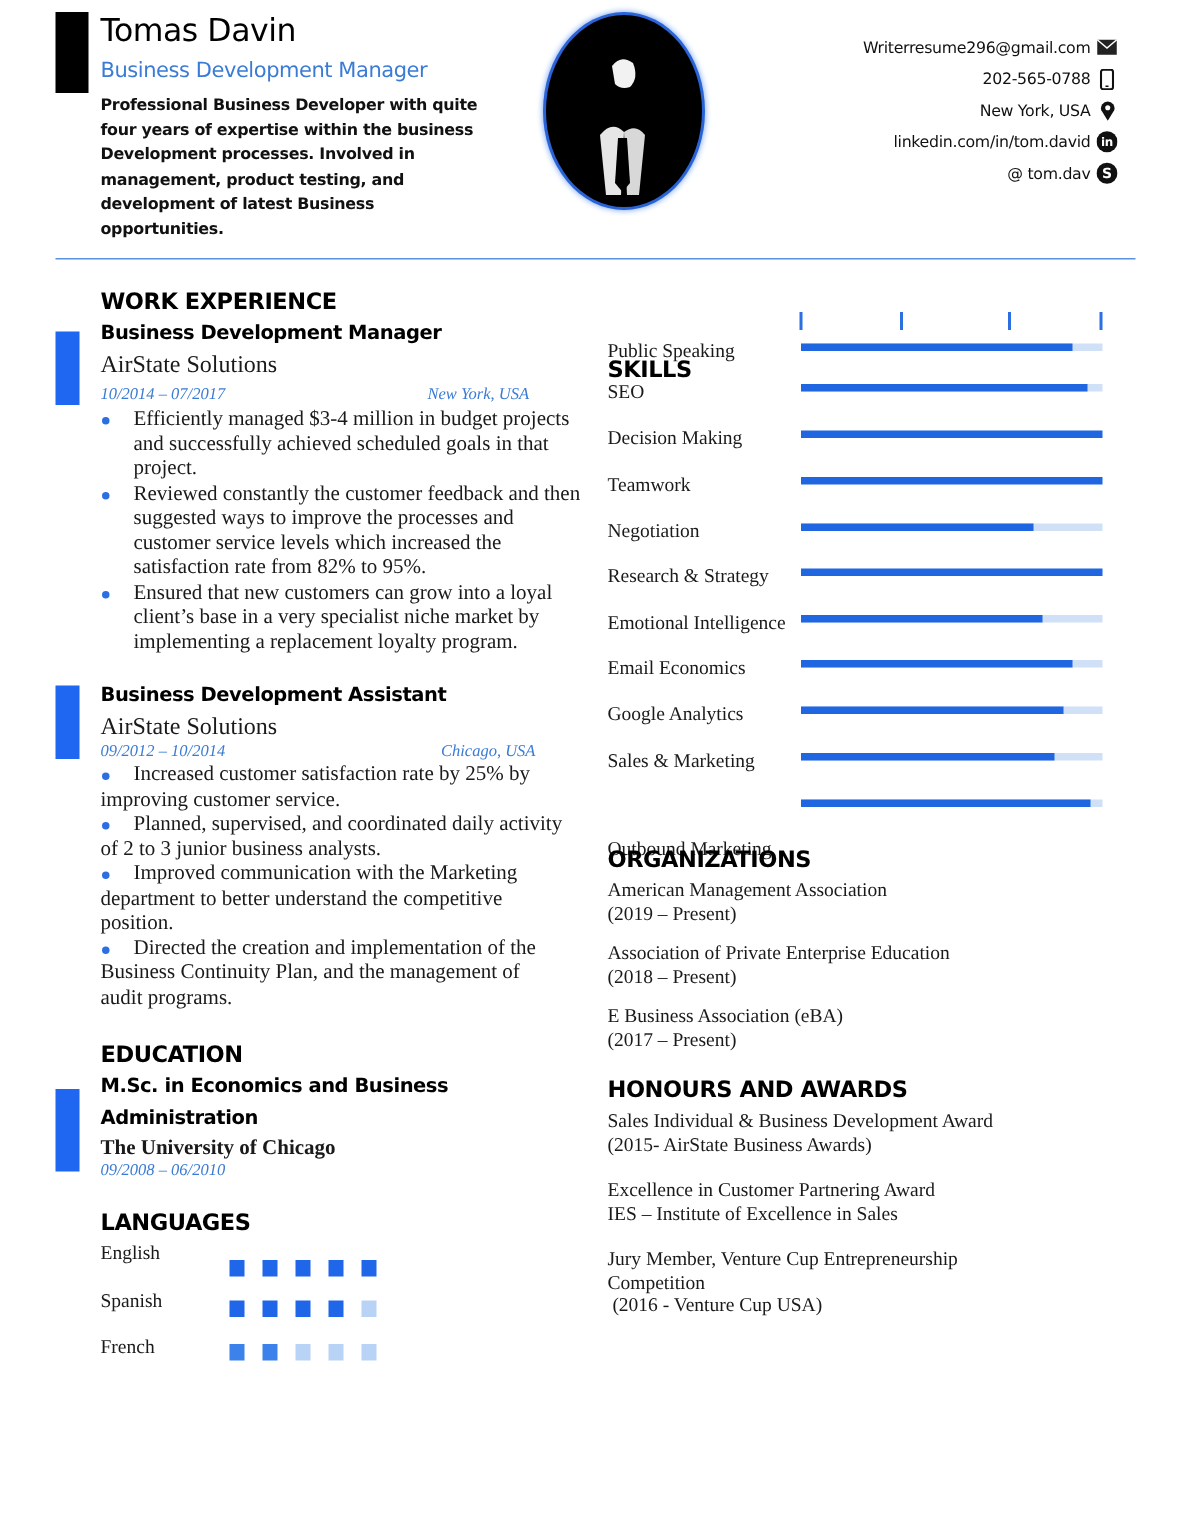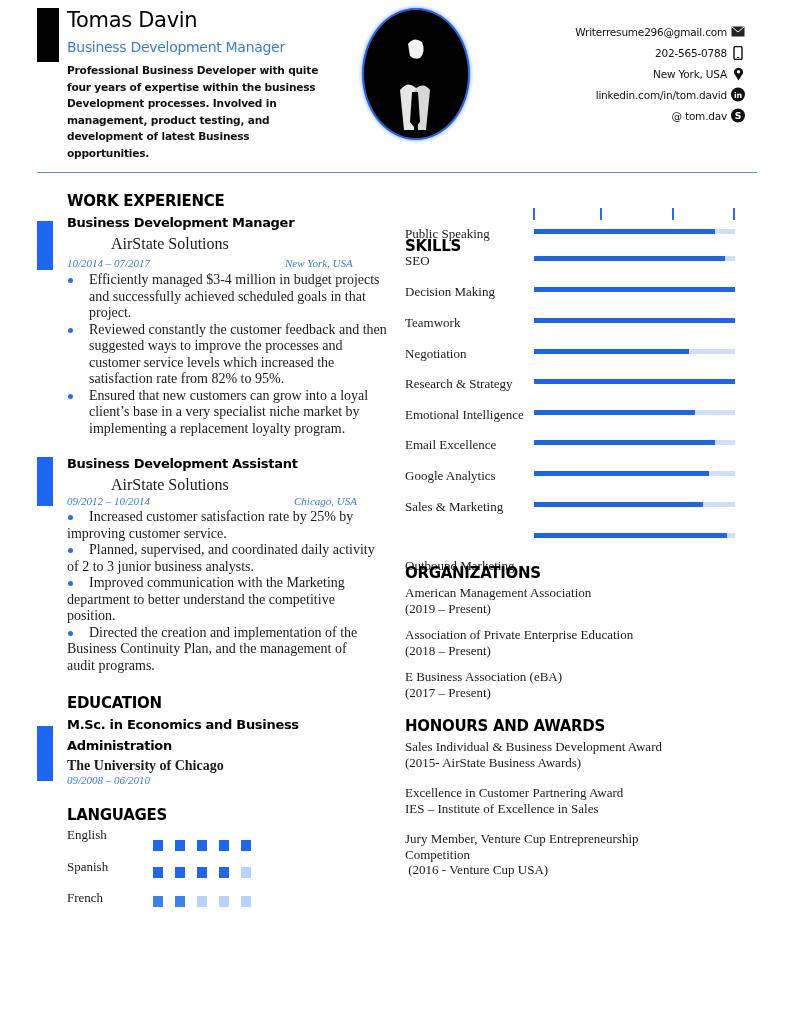--- a/index.html
+++ b/index.html
@@ -17,21 +17,21 @@
 
   .contacts { right: 46px; top: 21px; text-align: right; }
   .contact-row { display: flex; justify-content: flex-end; align-items: center; height: 21px; font-family: "DejaVu Sans", sans-serif; font-size: 10.5px; color: #111; letter-spacing: -0.2px; }
   .contact-row .ico { width: 14px; height: 14px; margin-left: 4px; display: inline-flex; align-items: center; justify-content: center; }
 
   .divider { left: 37px; top: 172px; width: 720px; height: 1px; background: #5b8fe0; }
 
   
   .h-sec { font-family: "DejaVu Sans", sans-serif; font-weight: bold; font-size: 15px; color: #000; letter-spacing: -0.3px; }
   .h-job { font-family: "DejaVu Sans", sans-serif; font-weight: bold; font-size: 13px; color: #000; letter-spacing: -0.3px; }
-  .company { font-size: 16px; color: #1a1a1a; margin-left: 44px; }
+  .company { font-size: 16px; color: #1a1a1a; }
   .meta { font-style: italic; font-size: 11px; color: #3a7bd5; }
   .accent-bar { width: 16px; background: #1f66f0; }
 
   .bullets { font-size: 14px; line-height: 16.5px; color: #1a1a1a; }
   .bul { position: relative; padding-left: 22px; }
   .bul::before { content: ""; position: absolute; left: 1px; top: 6px; width: 5px; height: 5px; border-radius: 50%; background: #2b6fe0; }
   .bul2 { position: relative; text-indent: 22px; }
   .bul2::before { content: ""; position: absolute; left: 1px; top: 6px; width: 5px; height: 5px; border-radius: 50%; background: #2b6fe0; }
 
   
@@ -200,21 +200,21 @@
       <div class="fill" style="width: 77%;"></div>
     </div>
     <div class="abs skill-label" style="left: 405px; top: 376px;">Research &amp; Strategy</div>
     <div class="abs track" style="left: 534px; top: 379px; width: 201px;">
       <div class="fill" style="width: 100%;"></div>
     </div>
     <div class="abs skill-label" style="left: 405px; top: 407px;">Emotional Intelligence</div>
     <div class="abs track" style="left: 534px; top: 410px; width: 201px;">
       <div class="fill" style="width: 80%;"></div>
     </div>
-    <div class="abs skill-label" style="left: 405px; top: 437px;">Email Excellence</div>
+    <div class="abs skill-label" style="left: 405px; top: 437px;">Email Economics</div>
     <div class="abs track" style="left: 534px; top: 440px; width: 201px;">
       <div class="fill" style="width: 90%;"></div>
     </div>
     <div class="abs skill-label" style="left: 405px; top: 468px;">Google Analytics</div>
     <div class="abs track" style="left: 534px; top: 471px; width: 201px;">
       <div class="fill" style="width: 87%;"></div>
     </div>
     <div class="abs skill-label" style="left: 405px; top: 499px;">Sales &amp; Marketing</div>
     <div class="abs track" style="left: 534px; top: 502px; width: 201px;">
       <div class="fill" style="width: 84%;"></div>

